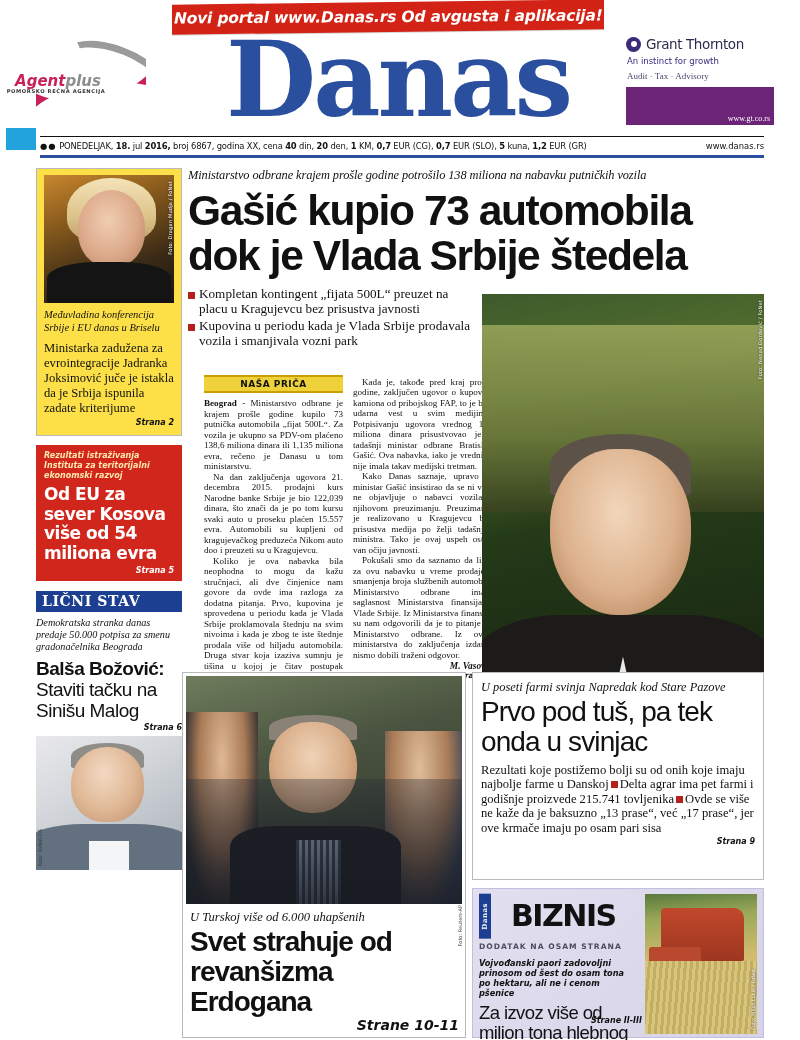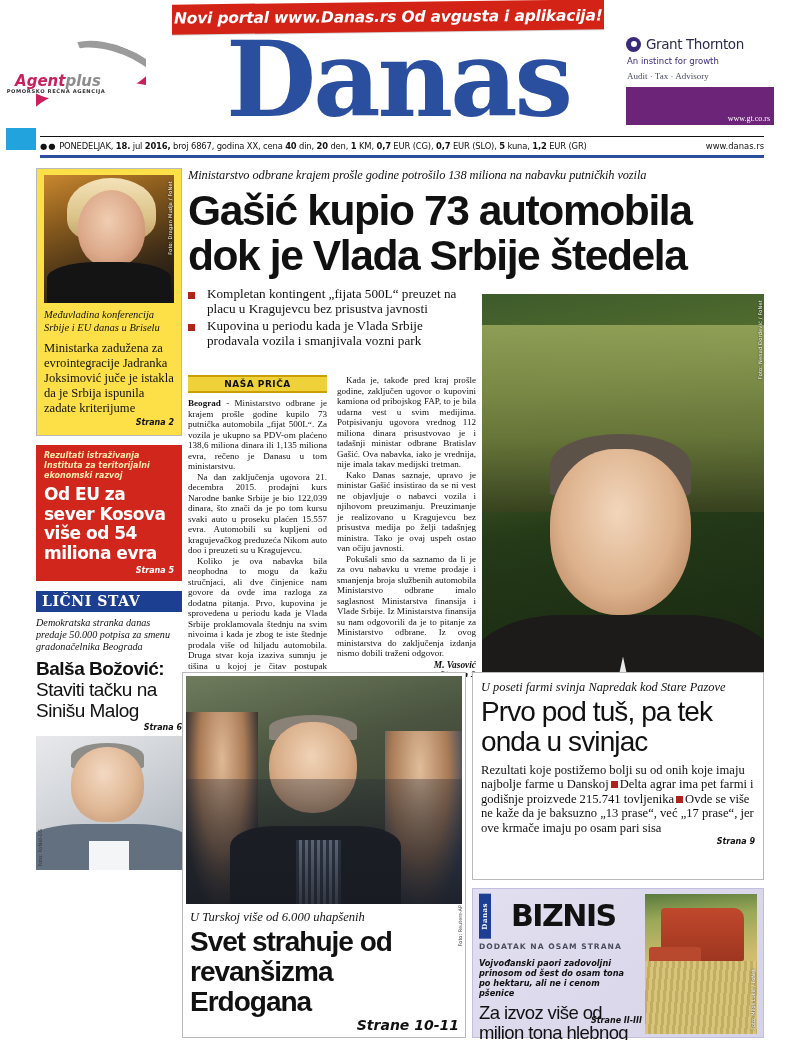--- a/index.html
+++ b/index.html
@@ -234,27 +234,27 @@
   .lead-kicker {
     font-family:"Liberation Serif", serif; font-style:italic;
     font-size:12.4px; color:#111; letter-spacing:-0.1px;
   }
   .lead-head {
     font-family:"Liberation Sans", sans-serif; font-weight:bold;
     font-size:42.5px; line-height:45px; color:#111;
     letter-spacing:-1.4px; margin-top:5px;
   }
   .bullets { margin-top:9px; width:286px; }
-  .bullet { display:flex; gap:12px; margin-bottom:3px; }
+  .bullet { display:flex; gap:4px; margin-bottom:3px; }
   .bsq { width:7px; height:7px; background:#b3211b; margin-top:5px; flex:0 0 auto; }
   .btext {
     font-family:"Liberation Serif", serif; font-size:13.2px; line-height:14.6px; color:#111;
   }
 
-  .lead-body { position:absolute; left:0; top:207px; width:288px; display:flex; gap:10px; }
+  .lead-body { position:absolute; left:16px; top:207px; width:288px; display:flex; gap:10px;align-items:center; }
   .col { width:139px; }
   .nasa-prica {
     background:#efd23a; border-top:2px solid #caa000; border-bottom:2px solid #caa000;
     text-align:center; font-family:"DejaVu Sans", sans-serif; font-weight:bold;
     font-size:9px; letter-spacing:0.5px; padding:2px 0 2px 0; color:#111; margin-bottom:5px;
   }
   .col p {
     font-family:"Liberation Serif", serif; font-size:9.1px; line-height:10.5px;
     text-align:justify; color:#111; text-indent:9px; hyphens:auto;
   }

